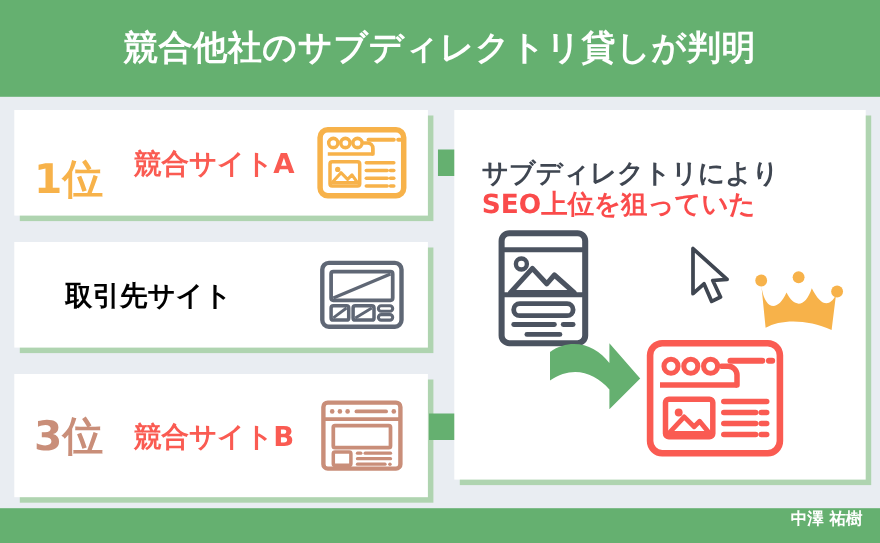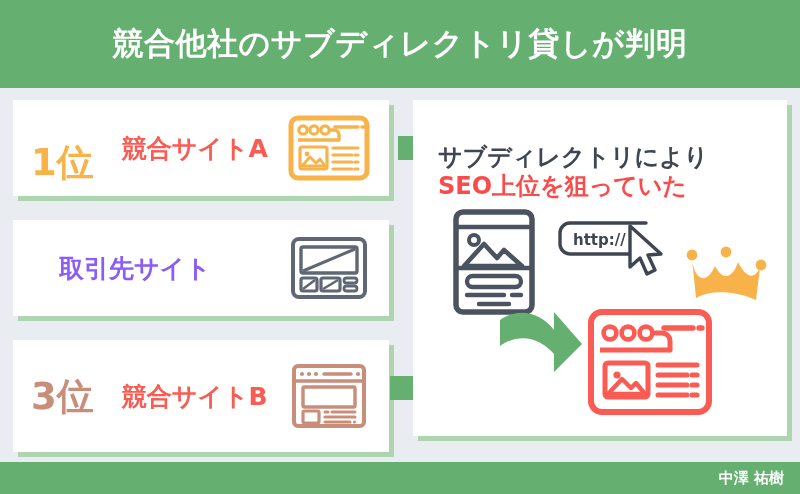--- a/index.html
+++ b/index.html
@@ -34,21 +34,20 @@
     white-space: nowrap;
   }
 
   
   #footer-bar {
     position: absolute;
     left: 0; top: 462px;
     width: 800px; height: 32px;
     background: #65b070;
     display: flex;
-    align-items: center;
     justify-content: flex-end;
   }
   #footer-author {
     color: #ffffff;
     font-size: 15px;
     font-weight: bold;
     margin-right: 16px;
     white-space: nowrap;
   }
 
@@ -178,21 +177,21 @@
   </div>
 
   <div class="green-arrow" id="arrow-row-1">
     <svg width="46" height="52" viewBox="0 0 46 52">
       <path d="M0 14 H24 V2 L46 26 L24 50 V38 H0 Z" fill="#65b070"></path>
     </svg>
   </div>
 
   <div class="card" id="rank-card-2">
     <div class="rank-row">
-      <span class="rank-name" style="color:#8b5cf6;">取引先サイト</span>
+      <span class="rank-name" style="color:#000000;">取引先サイト</span>
       <span class="rank-icon">
         <svg width="86" height="70" viewBox="0 0 86 70">
           <rect x="7" y="6" width="72" height="58" rx="6" ry="6" fill="none" stroke="#5f6775" stroke-width="4"></rect>
           <rect x="15" y="14" width="56" height="26" rx="2" fill="none" stroke="#5f6775" stroke-width="3.4"></rect>
           <line x1="17" y1="38" x2="69" y2="16" stroke="#5f6775" stroke-width="3"></line>
           <rect x="15" y="45" width="16" height="13" rx="2" fill="none" stroke="#5f6775" stroke-width="3.2"></rect>
           <line x1="17" y1="56" x2="29" y2="47" stroke="#5f6775" stroke-width="2.6"></line>
           <rect x="35" y="45" width="19" height="13" rx="2" fill="none" stroke="#5f6775" stroke-width="3.2"></rect>
           <line x1="37" y1="56" x2="52" y2="47" stroke="#5f6775" stroke-width="2.6"></line>
           <rect x="58" y="45" width="13" height="5" rx="2.5" fill="none" stroke="#5f6775" stroke-width="2.8"></rect>
@@ -247,26 +246,20 @@
       <line x1="6" y1="60" x2="78" y2="60" stroke="#4b5360" stroke-width="4.5"></line>
       <circle cx="22" cy="32" r="5" fill="none" stroke="#4b5360" stroke-width="4"></circle>
       <path d="M12 58 L32 36 L45 50 L52 42 L70 58 Z" fill="none" stroke="#4b5360" stroke-width="4.6" stroke-linejoin="round"></path>
       <rect x="15" y="68" width="54" height="11" rx="5.5" fill="none" stroke="#4b5360" stroke-width="4.4"></rect>
       <line x1="15" y1="87" x2="52" y2="87" stroke="#4b5360" stroke-width="4.4" stroke-linecap="round"></line>
       <line x1="60" y1="87" x2="69" y2="87" stroke="#4b5360" stroke-width="4.4" stroke-linecap="round"></line>
       <line x1="27" y1="96" x2="57" y2="96" stroke="#4b5360" stroke-width="4.4" stroke-linecap="round"></line>
     </svg>
   </div>
 
-  <div id="url-pill">
-    <svg width="96" height="46" viewBox="0 0 96 46">
-      <path d="M90 5 H14 a10 10 0 0 0 -10 10 v11 a10 10 0 0 0 10 10 H78" fill="none" stroke="#3f4651" stroke-width="3.4" stroke-linecap="round"></path>
-      <text class="url-text" x="17" y="27">http://</text>
-    </svg>
-  </div>
 
   <div id="cursor-icon">
     <svg width="46" height="58" viewBox="0 0 46 58">
       <path d="M6 4 L6 45 L16 36 L23 52 L31 48 L24 33 L37 32 Z" fill="#ffffff" stroke="#3f4651" stroke-width="3.4" stroke-linejoin="round"></path>
     </svg>
   </div>
 
   <div id="curved-arrow">
     <svg width="86" height="78" viewBox="0 0 86 78">
       <path d="M2 20 C 22 6, 44 14, 56 30 L 56 12 L 84 44 L 56 72 L 56 54 C 42 38, 22 32, 2 46 Z" fill="#65b070"></path>

